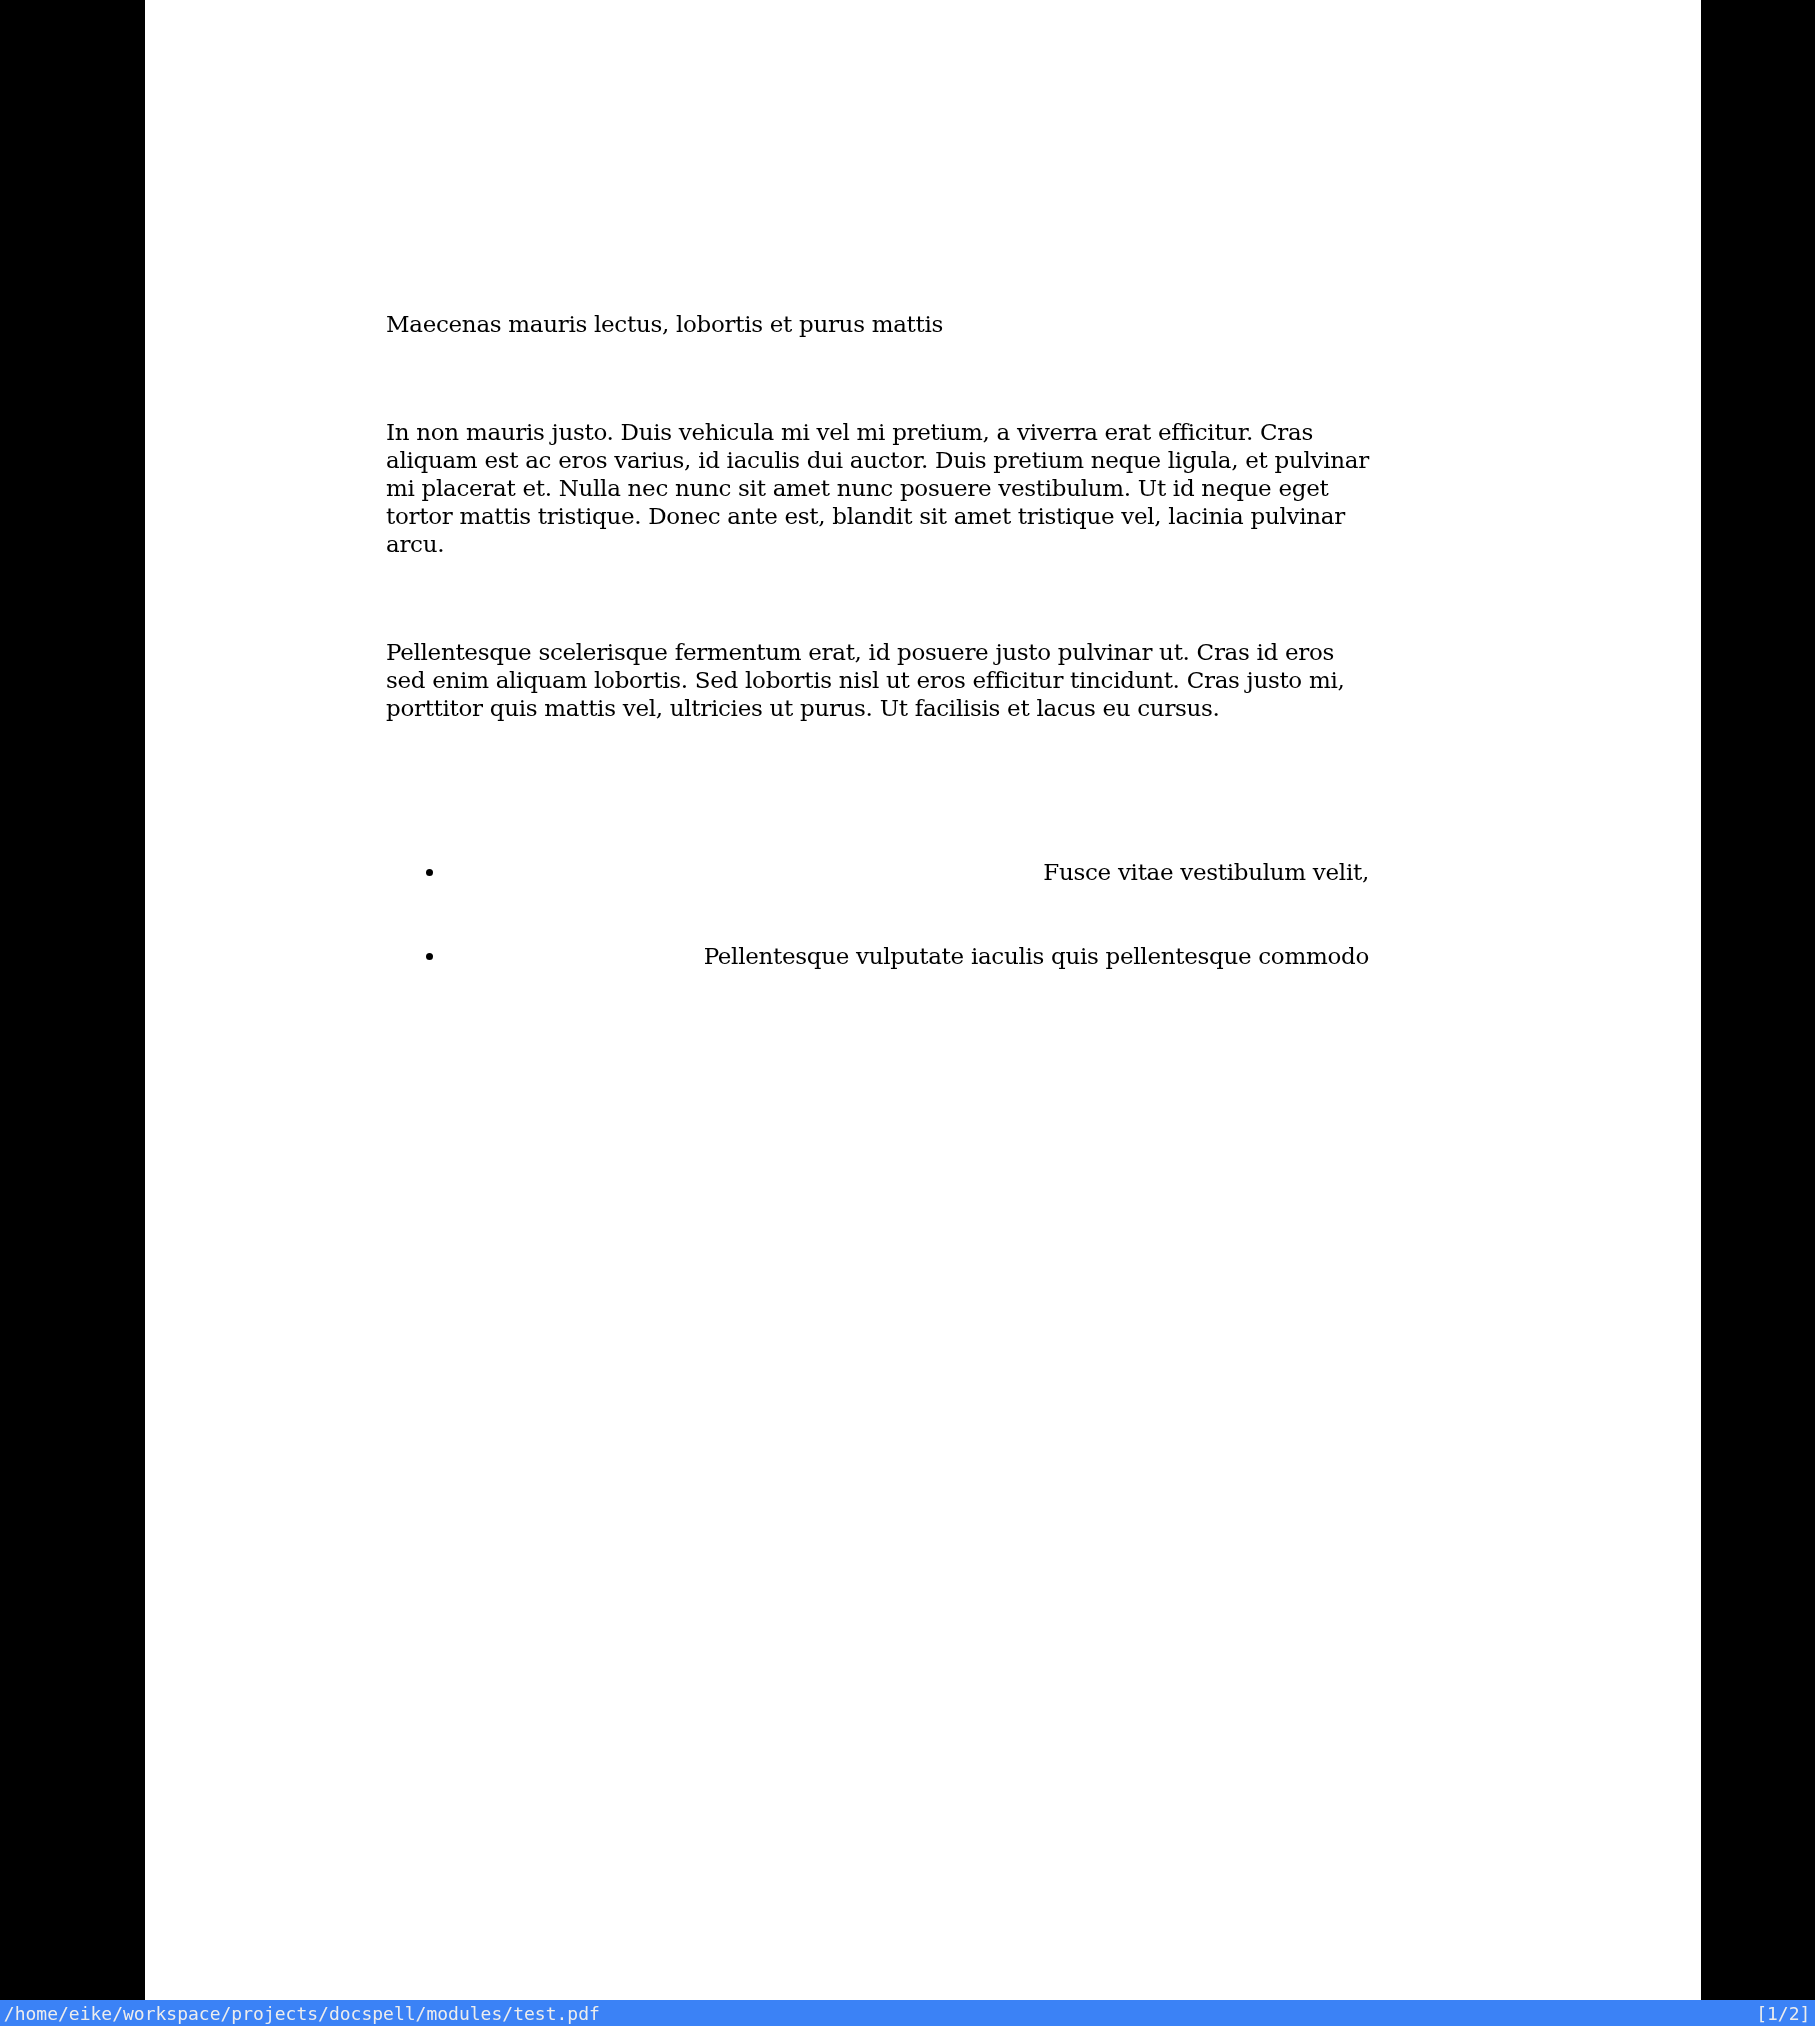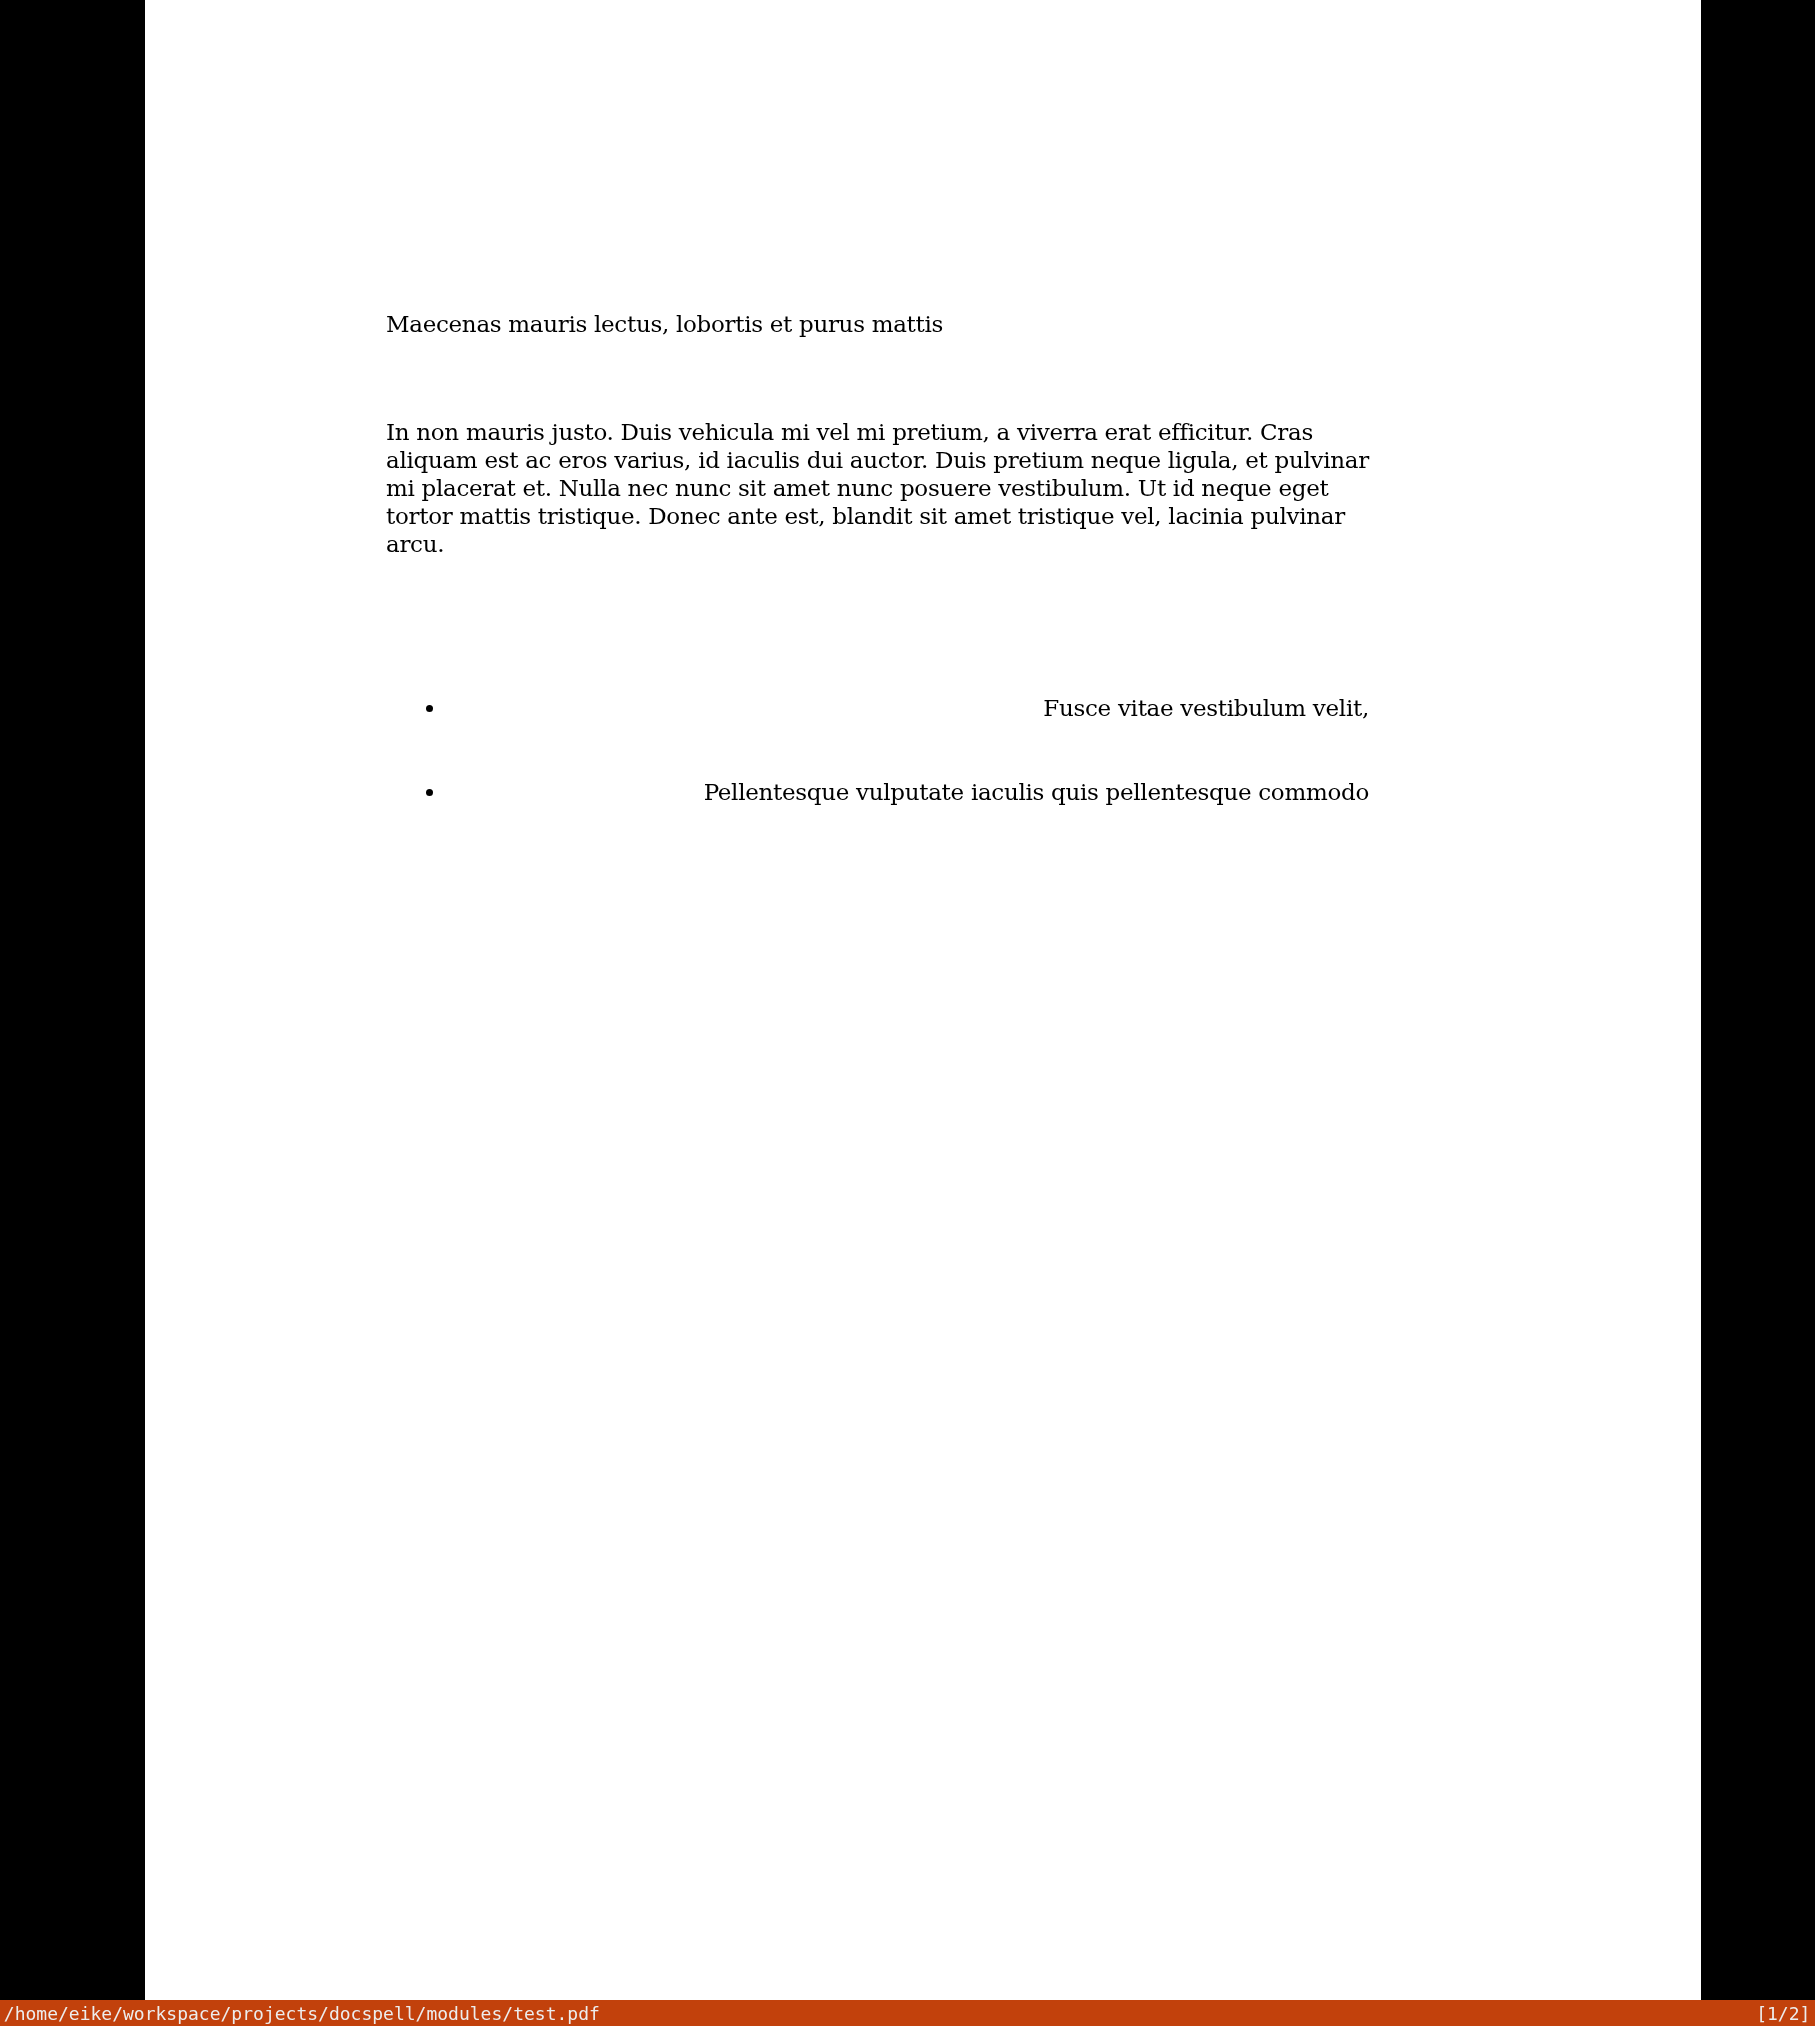--- a/index.html
+++ b/index.html
@@ -47,21 +47,21 @@
   }
   .content p.closing {
     margin-bottom: 0;
   }
   .statusbar {
     position: absolute;
     left: 0;
     bottom: 0;
     width: 100%;
     height: 25.6px;
-    background: #c2410c;
+    background: #3b82f6;
     color: #ededed;
     font-family: "DejaVu Sans Mono", monospace;
     font-size: 18px;
     display: flex;
     justify-content: space-between;
     align-items: center;
     box-sizing: border-box;
     padding: 0 4.7px 0 3.8px;
     white-space: pre;
     gap: 26px;
@@ -73,20 +73,23 @@
 <div class="viewer">
 
   <div class="page">
     <div class="content">
       <p>Maecenas mauris lectus, lobortis et purus mattis</p>
       <p>In non mauris justo. Duis vehicula mi vel mi pretium, a viverra erat efficitur. Cras
 aliquam est ac eros varius, id iaculis dui auctor. Duis pretium neque ligula, et pulvinar
 mi placerat et. Nulla nec nunc sit amet nunc posuere vestibulum. Ut id neque eget
 tortor mattis tristique. Donec ante est, blandit sit amet tristique vel, lacinia pulvinar
 arcu.</p>
+      <p>Pellentesque scelerisque fermentum erat, id posuere justo pulvinar ut. Cras id eros
+sed enim aliquam lobortis. Sed lobortis nisl ut eros efficitur tincidunt. Cras justo mi,
+porttitor quis mattis vel, ultricies ut purus. Ut facilisis et lacus eu cursus.</p>
       <ul>
         <li>Fusce vitae vestibulum velit,</li>
         <li>Pellentesque vulputate iaculis quis pellentesque commodo</li>
       </ul>
     </div>
   </div>
 
   <div class="statusbar">
     <span>/home/eike/workspace/projects/docspell/modules/test.pdf</span>
     <span>[1/2]</span>

